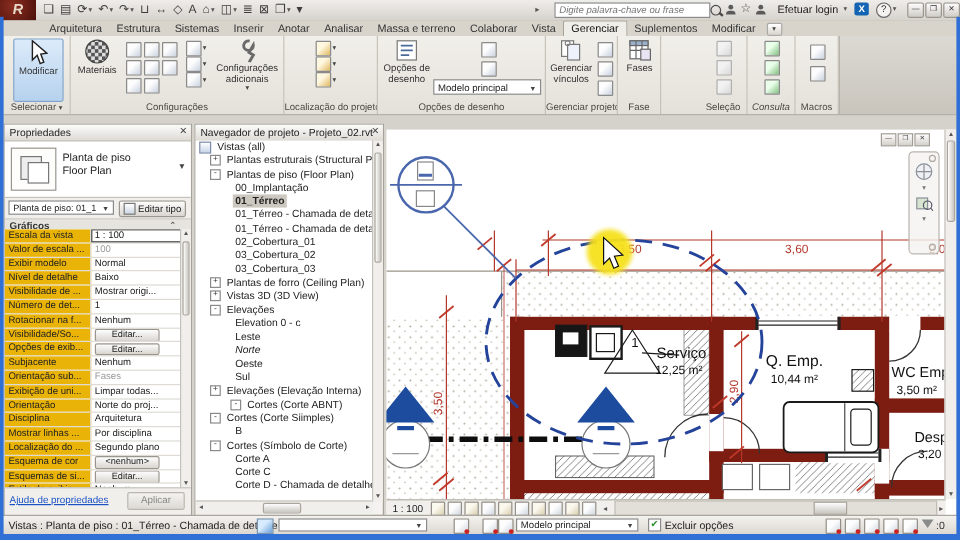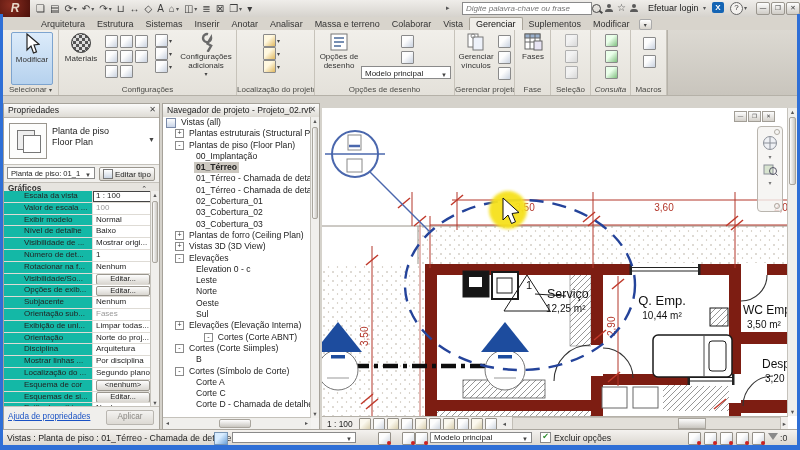--- a/index.html
+++ b/index.html
@@ -87,21 +87,21 @@
   #instrow{height:17px;background:#f0efec;border-bottom:1px solid #c5c2bb;position:relative;}
   #instcombo{position:absolute;left:3px;top:2px;width:88px;height:12px;font-size:7.6px;}
   #edittype{position:absolute;left:95px;top:2px;height:12px;display:flex;align-items:center;gap:2px;
     font-size:8px;padding:0 3px;background:linear-gradient(#fdfdfd,#d9d6d0);border:1px solid #9a968e;border-radius:2px;}
   .et-ic{width:8px;height:8px;border:1px solid #777;background:linear-gradient(#fff,#ccd6e4);}
   #sechdr{height:11px;background:#e6e4df;border-bottom:1px solid #c5c2bb;font-size:8.2px;font-weight:bold;
     color:#333;padding:0 4px;line-height:11px;position:relative;}
   #sechdr .ar{position:absolute;right:12px;top:0;font-size:7px;font-weight:normal;}
   #prows{position:absolute;left:0;right:8px;top:87px;bottom:22px;overflow:hidden;background:#fff;}
   .prow{display:flex;height:10.8px;border-bottom:1px solid #dedbd5;font-size:8px;line-height:10.5px;}
-  .plab{width:68px;background:#14b8a6;border-right:1px solid #dedbd5;padding-left:20px;
+  .plab{width:68px;background:#eab308;border-right:1px solid #dedbd5;padding-left:3px;
     white-space:nowrap;overflow:hidden;flex:none;color:#222;}
   .pval{flex:1;padding-left:3px;white-space:nowrap;overflow:hidden;color:#222;position:relative;}
   .pval.gray{color:#999;}
   .pval.boxed{outline:1px solid #444;outline-offset:-1px;background:#fff;}
   .pbtn{display:inline-block;width:52px;text-align:center;font-size:7.6px;
     background:linear-gradient(#fdfdfd,#d9d6d0);border:1px solid #9a968e;border-radius:2px;line-height:8.5px;margin-top:0.5px;}
   #propfoot{position:absolute;left:0;right:0;bottom:0;height:22px;background:#f0efec;border-top:1px solid #c5c2bb;}
   #prophelp{position:absolute;left:4px;top:5px;color:#1a52c4;text-decoration:underline;font-size:8.2px;}
   #applybtn{position:absolute;right:5px;top:3px;width:46px;height:13px;text-align:center;line-height:12px;
     font-size:8.2px;color:#8a8884;background:linear-gradient(#f4f3f1,#dcd9d3);border:1px solid #b9b6b0;border-radius:2px;}
@@ -353,21 +353,21 @@
         <line x1="7" y1="2" x2="7" y2="17" stroke="#666"></line>
           <line x1="12" y1="2" x2="12" y2="17" stroke="#666"></line>
         <line x1="2" y1="10" x2="17" y2="10" stroke="#666"></line>
         <rect x="11" y="9" width="8" height="9" fill="#e8e4f4" stroke="#666"></rect>
         </svg>
       <span>Fases</span>
     </div>
     <div class="plabel">Fase</div>
   </div>
 
-  <div class="rp" style="width:40px;">
+  <div class="rp" style="width:40px;margin-left:32px;">
     <div id="selecao-stack" style="position:absolute;left:14px;top:4px;display:flex;flex-direction:column;gap:3px;">
         <span class="si gray"></span>
         <span class="si gray"></span>
         <span class="si gray"></span>
       </div>
     <div class="plabel">Seleção</div>
   </div>
 
   <div class="rp" style="width:40px;font-style:italic;">
     <div id="consulta-stack" style="position:absolute;left:14px;top:4px;display:flex;flex-direction:column;gap:3px;">
@@ -564,37 +564,37 @@
         <span class="tl">Elevações</span>
       </div>
       <div class="trow" style="padding-left: 21px;">
         <span class="tsp"></span>
         <span class="tl">Elevation 0 - c</span>
       </div>
       <div class="trow" style="padding-left: 21px;">
         <span class="tsp"></span>
         <span class="tl">Leste</span>
       </div>
-      <div class="trow" style="padding-left: 21px;">
+      <div class="trow" style="padding-left: 21px; font-style: italic;">
         <span class="tsp"></span>
         <span class="tl">Norte</span>
       </div>
       <div class="trow" style="padding-left: 21px;">
         <span class="tsp"></span>
         <span class="tl">Oeste</span>
       </div>
       <div class="trow" style="padding-left: 21px;">
         <span class="tsp"></span>
         <span class="tl">Sul</span>
       </div>
       <div class="trow" style="padding-left: 12px;">
         <span class="tg">+</span>
         <span class="tl">Elevações (Elevação Interna)</span>
       </div>
-      <div class="trow" style="padding-left: 29px; justify-content: center;">
+      <div class="trow" style="padding-left: 29px;">
         <span class="tg">-</span>
         <span class="tl">Cortes (Corte ABNT)</span>
       </div>
       <div class="trow" style="padding-left: 12px;">
         <span class="tg">-</span>
         <span class="tl">Cortes (Corte Siimples)</span>
       </div>
       <div class="trow" style="padding-left: 21px;">
         <span class="tsp"></span>
         <span class="tl">B</span>

